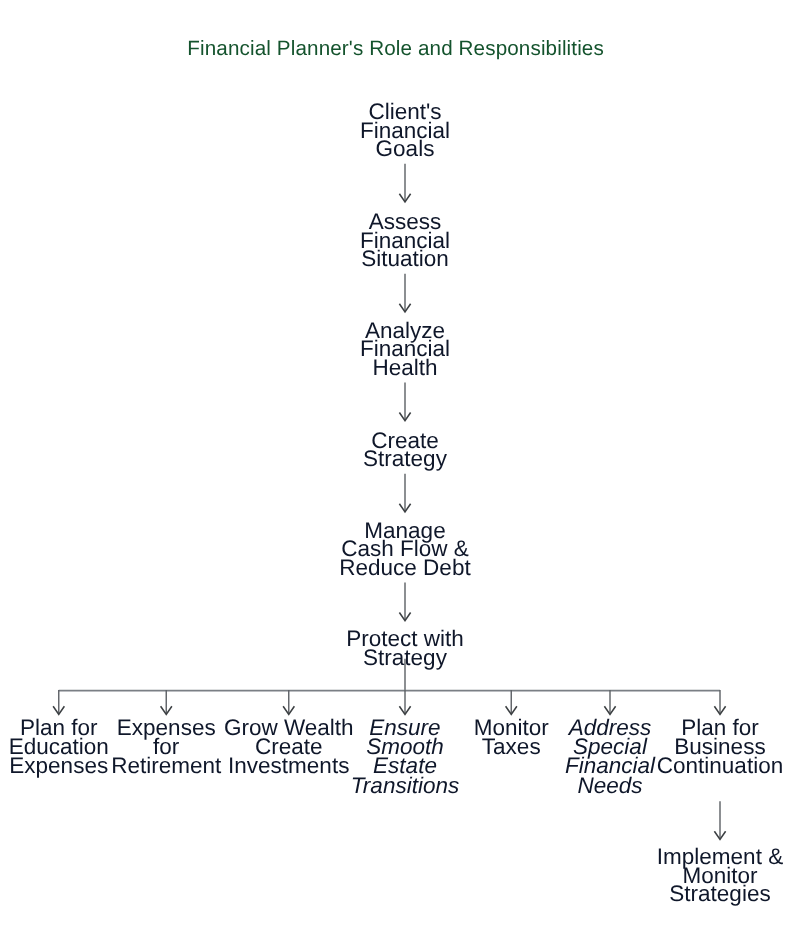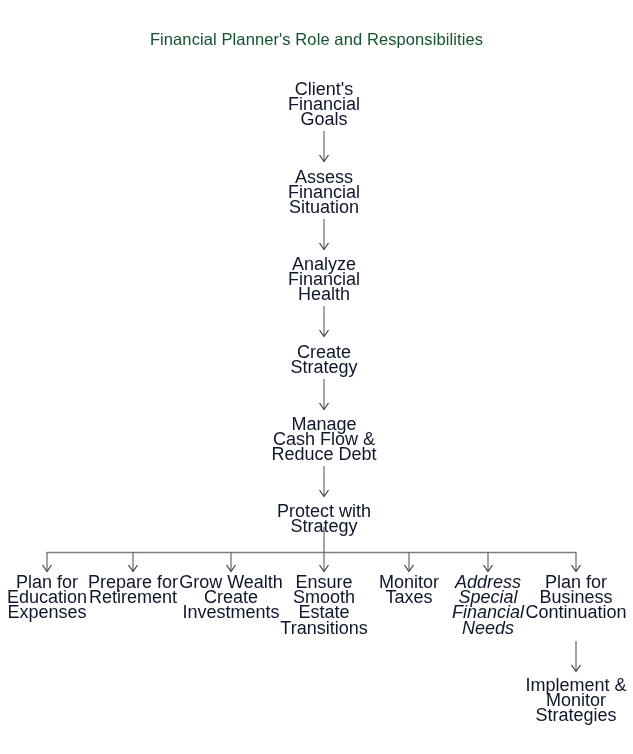--- a/index.html
+++ b/index.html
@@ -152,28 +152,28 @@
 Cash Flow &amp;
 Reduce Debt</div>
 
 <div class="node" style="left:264px; top:504px; width:120px;">Protect with
 Strategy</div>
 
 <div class="node" style="left:0px; top:575px; width:94px;">Plan for
 Education
 Expenses</div>
 
-<div class="node" style="left:81px; top:575px; width:104px;">Prepare for
+<div class="node" style="left:81px; top:575px; width:104px;">Expenses for
 Retirement</div>
 
 <div class="node" style="left:174px; top:575px; width:114px;">Grow Wealth
 Create
 Investments</div>
 
-<div class="node" style="left:279px; top:575px; width:90px;">Ensure
+<div class="node" style="left:279px; top:575px; width:90px;font-style:italic;">Ensure
 Smooth
 Estate
 Transitions</div>
 
 <div class="node" style="left:364px; top:575px; width:90px;">Monitor
 Taxes</div>
 
 <div class="node" style="left:443px; top:575px; width:90px;font-style:italic;">Address
 Special
 Financial

